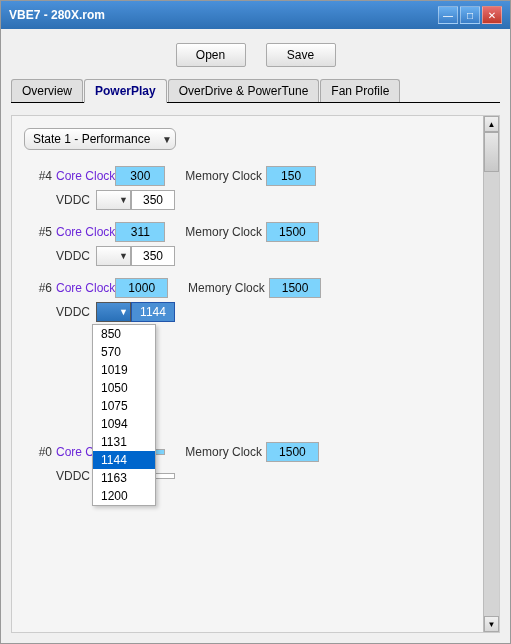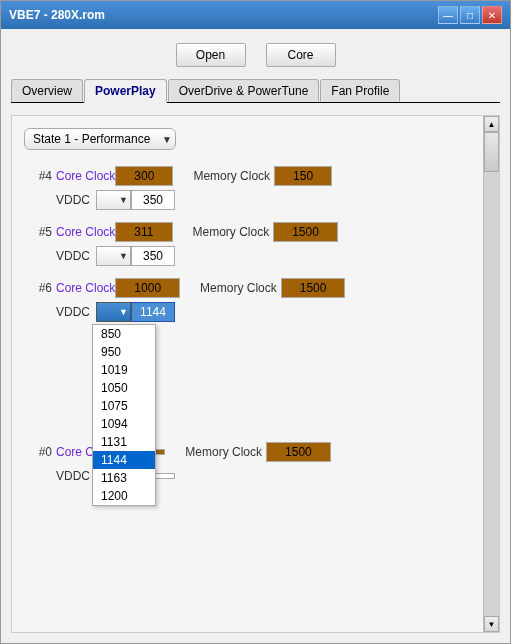--- a/index.html
+++ b/index.html
@@ -176,22 +176,22 @@
       margin-right: 4px;
       color: #333;
     }
 
     .field-label {
       color: #6d28d9;
     }
 
     .value-box {
       border: 1px solid #aaa;
-      background: #a16207;
-      padding: 2px 18px;
+      background: #7dd3fc;
+      padding: 2px 12px;
       min-width: 50px;
       text-align: center;
       font-size: 12px;
     }
 
     .mem-label {
       margin-left: 20px;
       margin-right: 4px;
       color: #333;
     }
@@ -342,21 +342,21 @@
       <button class="title-btn">—</button>
       <button class="title-btn">□</button>
       <button class="title-btn close">✕</button>
     </div>
   </div>
 
   <div class="content">
 
     <div class="toolbar">
       <button class="toolbar-btn">Open</button>
-      <button class="toolbar-btn">Core</button>
+      <button class="toolbar-btn">Save</button>
     </div>
 
     <div class="tabs">
       <div class="tab">
         <span>Overview</span>
       </div>
       <div class="tab active">
         <span>PowerPlay</span>
       </div>
       <div class="tab">
@@ -427,21 +427,21 @@
         <div class="vddc-row" style="position:relative;">
           <span class="vddc-label">VDDC</span>
           <div class="vddc-select-wrapper" style="position:relative;">
             <select class="vddc-select"></select>
             <span class="vddc-dropdown-arrow">▼</span>
           </div>
           <div class="vddc-value" style="background:#4a8fd4; color:white; border-color:#2255aa;">1144</div>
 
           <div class="dropdown-popup" style="position:absolute; left:36px; top:22px; width:64px;">
             <div class="dropdown-popup-item">850</div>
-            <div class="dropdown-popup-item">950</div>
+            <div class="dropdown-popup-item">570</div>
             <div class="dropdown-popup-item">1019</div>
             <div class="dropdown-popup-item">1050</div>
             <div class="dropdown-popup-item">1075</div>
             <div class="dropdown-popup-item">1094</div>
             <div class="dropdown-popup-item">1131</div>
             <div class="dropdown-popup-item selected">1144</div>
             <div class="dropdown-popup-item">1163</div>
             <div class="dropdown-popup-item">1200</div>
           </div>
         </div>

